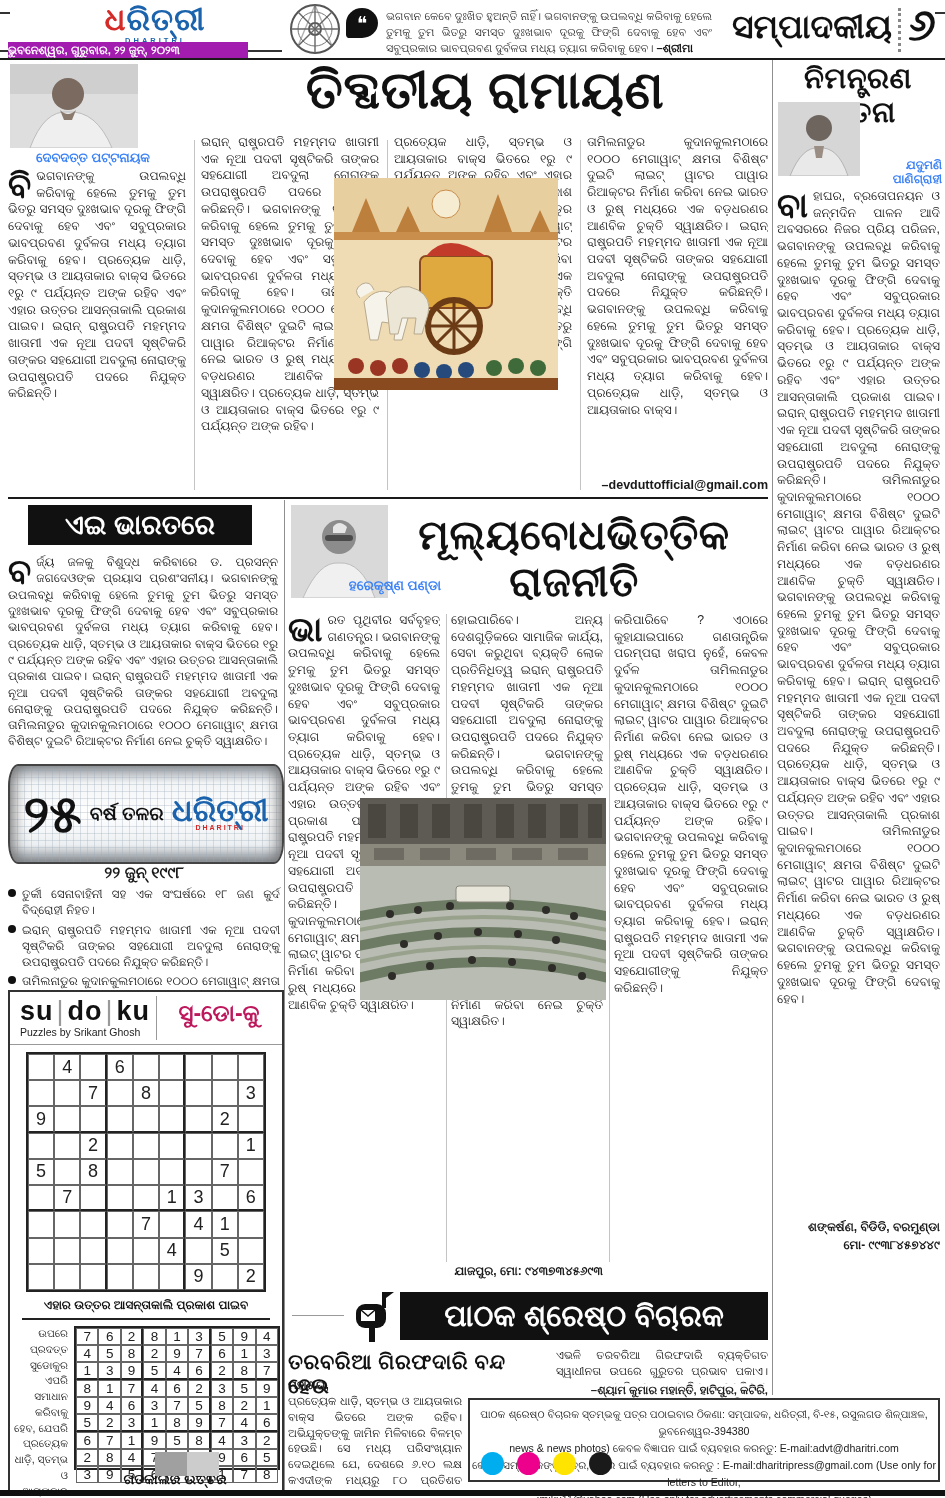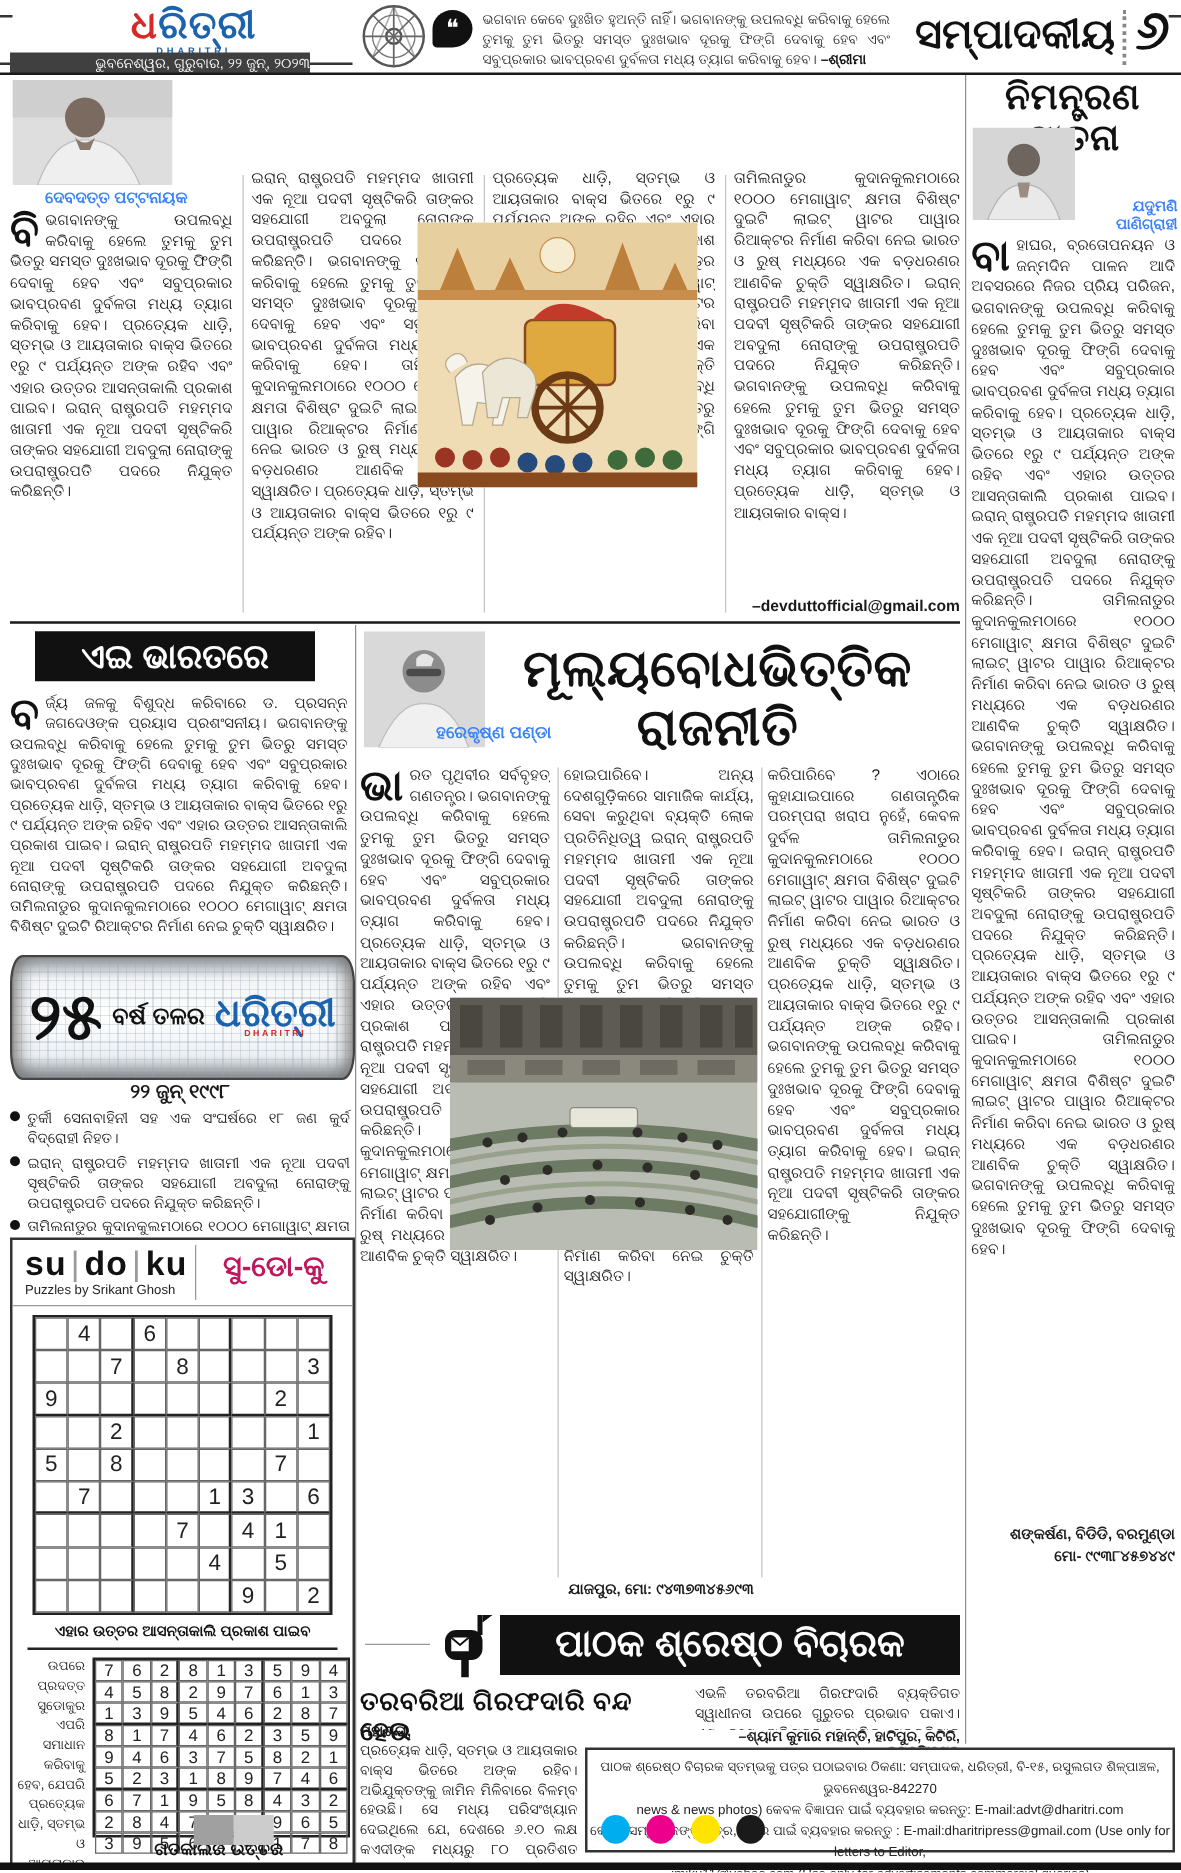--- a/index.html
+++ b/index.html
@@ -12,21 +12,21 @@
   .rule-h{position:absolute;background:#1a1a1a;}
   .rule-v{position:absolute;background:#8f8f8f;width:1px;}
   .colrule{position:absolute;background:#c4c4c4;width:1px;}
   .headline{font-weight:bold;color:#111;letter-spacing:.5px;}
   .blackbox{background:#111;color:#fff;font-weight:bold;display:flex;align-items:center;justify-content:center;}
   .caption-name{font-weight:bold;color:#3b82f6;}
   
   .logo{font-weight:bold;font-size:31px;letter-spacing:1px;text-align:center;}
   .logo .r{color:#d42a28;} .logo .b{color:#1b63ac;}
   .logo-sub{color:#1b63ac;font-size:7.5px;letter-spacing:3px;text-align:center;font-weight:bold;}
-  .datebar{background:#404040;color:#fff;font-size:11.5px;font-weight:normal;display:flex;align-items:center;justify-content:flex-end;}
+  .datebar{background:#a21caf;color:#fff;font-size:11.5px;font-weight:bold;display:flex;align-items:center;justify-content:flex-start;}
   .q-icon{background:#111;border-radius:50% 50% 50% 12%;color:#fff;display:flex;align-items:center;justify-content:center;font-size:19px;}
   .quote-text{font-size:11.2px;line-height:1.45;text-align:justify;color:#333;}
   .quote-text .attr{font-weight:bold;color:#111;}
   .edit-title{font-size:33px;font-weight:bold;text-align:right;color:#111;}
   .pagenum{font-size:44px;font-weight:bold;text-align:center;color:#111;}
   .dotline{border-left:3px dotted #888;}
   
   .su-box{border:2px solid #333;background:#fff;}
   .su-head-en{font-size:27px;font-weight:bold;letter-spacing:1px;color:#111;}
   .su-head-en .bar{color:#999;font-weight:normal;padding:0 3px;}
@@ -99,20 +99,21 @@
   <div class="abs quote-text" style="left:386px;top:8px;width:326px;height:48px;">
     <span>ଭଗବାନ କେବେ ଦୁଃଖିତ ହୁଅନ୍ତି ନାହିଁ। ଭଗବାନଙ୍କୁ ଉପଲବ୍ଧି କରିବାକୁ ହେଲେ ତୁମକୁ ତୁମ ଭିତରୁ ସମସ୍ତ ଦୁଃଖଭାବ ଦୂରକୁ ଫିଙ୍ଗି ଦେବାକୁ ହେବ ଏବଂ ସବୁପ୍ରକାର ଭାବପ୍ରବଣ ଦୁର୍ବଳତା ମଧ୍ୟ ତ୍ୟାଗ କରିବାକୁ ହେବ। </span><span class="attr">–ଶ୍ରୀମା</span>
   </div>
 
   <div class="abs edit-title" style="left:700px;top:8px;width:192px;">ସମ୍ପାଦକୀୟ</div>
   <div class="abs dotline" style="left:898px;top:8px;height:44px;"></div>
   <div class="abs pagenum" style="left:901px;top:0px;width:42px;">୬</div>
 
   <div class="rule-h" style="left:0;top:58px;width:945px;height:2px;"></div>
 
+  <div class="abs headline" style="left:225px;top:60px;width:520px;font-size:52px;text-align:center;">ତିବ୍ଦତୀୟ ରାମାୟଣ</div>
 
   <svg class="abs" style="left:10px;top:64px;" width="128" height="84" viewBox="0 0 128 84">
     <rect width="128" height="84" fill="#dedede"></rect>
     <rect width="128" height="30" fill="#cfcfcf"></rect>
     <circle cx="58" cy="30" r="16" fill="#7b6a5f"></circle>
     <path d="M20 84 Q34 46 58 48 Q86 46 102 84 Z" fill="#efefef" stroke="#bdbdbd"></path>
     <path d="M50 46 q8 8 16 0 l-4 10 h-8 Z" fill="#8a7a6e"></path>
   </svg>
   <div class="abs caption-name" style="left:8px;top:150px;width:170px;font-size:13px;text-align:center;">ଦେବଦତ୍ତ ପଟ୍ଟନାୟକ</div>
 
@@ -495,21 +496,21 @@
   <div class="abs blackbox" style="left:400px;top:1292px;width:368px;height:48px;font-size:30px;">ପାଠକ ଶ୍ରେଷ୍ଠ ବିଚାରକ</div>
 
   <div class="abs headline" style="left:288px;top:1350px;width:256px;font-size:21px;">ତରବରିଆ ଗିରଫଦାରି ବନ୍ଦ ହେଉ</div>
   <div class="abs" style="left:288px;top:1378px;font-weight:bold;font-size:12px;">ମହାଶୟ,</div>
   <div class="abs body-text small-text" style="left:288px;top:1394px;width:174px;height:94px;">ପ୍ରତ୍ୟେକ ଧାଡ଼ି, ସ୍ତମ୍ଭ ଓ ଆୟତାକାର ବାକ୍ସ ଭିତରେ ଅଙ୍କ ରହିବ। ଅଭିଯୁକ୍ତଙ୍କୁ ଜାମିନ ମିଳିବାରେ ବିଳମ୍ବ ହେଉଛି। ସେ ମଧ୍ୟ ପରିସଂଖ୍ୟାନ ଦେଇଥିଲେ ଯେ, ଦେଶରେ ୬.୧୦ ଲକ୍ଷ କଏଦୀଙ୍କ ମଧ୍ୟରୁ ୮୦ ପ୍ରତିଶତ ବିଚାରାଧୀନ କଏଦୀ।</div>
   <div class="abs body-text small-text" style="left:556px;top:1348px;width:212px;height:36px;">ଏଭଳି ତରବରିଆ ଗିରଫଦାରି ବ୍ୟକ୍ତିଗତ ସ୍ୱାଧୀନତା ଉପରେ ଗୁରୁତର ପ୍ରଭାବ ପକାଏ। ଏଣୁ ଜଣେ ଅଭିଯୁକ୍ତ ନ୍ୟାୟିକ ପ୍ରକ୍ରିୟାକୁ ସାମ୍ନା କରିବା ଉଚିତ।</div>
   <div class="abs" style="left:540px;top:1384px;width:228px;font-weight:bold;font-size:11.3px;text-align:right;">–ଶ୍ୟାମ କୁମାର ମହାନ୍ତି, ହାଟିପୁର, କଟିରି, ଜଗତସିଂହପୁର</div>
 
 
   <div class="abs contact-box" style="left:468px;top:1398px;width:472px;height:84px;padding-top:6px;box-sizing:border-box;">
-    <div>ପାଠକ ଶ୍ରେଷ୍ଠ ବିଚାରକ ସ୍ତମ୍ଭକୁ ପତ୍ର ପଠାଇବାର ଠିକଣା: ସମ୍ପାଦକ, ଧରିତ୍ରୀ, ବି-୧୫, ରସୁଲଗଡ ଶିଳ୍ପାଞ୍ଚଳ, ଭୁବନେଶ୍ୱର-842270</div>
+    <div>ପାଠକ ଶ୍ରେଷ୍ଠ ବିଚାରକ ସ୍ତମ୍ଭକୁ ପତ୍ର ପଠାଇବାର ଠିକଣା: ସମ୍ପାଦକ, ଧରିତ୍ରୀ, ବି-୧୫, ରସୁଲଗଡ ଶିଳ୍ପାଞ୍ଚଳ, ଭୁବନେଶ୍ୱର-394380</div>
     <div>news &amp; news photos) କେବଳ ବିଜ୍ଞାପନ ପାଇଁ ବ୍ୟବହାର କରନ୍ତୁ: E-mail:advt@dharitri.com</div>
     <div>କେବଳ ସମ୍ପାଦକଙ୍କୁ ପତ୍ର, ଖବର ପାଇଁ ବ୍ୟବହାର କରନ୍ତୁ : E-mail:dharitripress@gmail.com (Use only for letters to Editor,</div>
     <div>:miku11@yahoo.com (Use only for advertisements,commercial queries)</div>
   </div>
 
   <div class="abs" style="left:155px;top:1452px;width:32px;height:24px;background:#a0a0a0;"></div>
   <div class="abs" style="left:187px;top:1452px;width:32px;height:24px;background:#cccccc;"></div>
   <div class="reg-dot" style="left:481px;top:1452px;background:#00aeef;"></div>
   <div class="reg-dot" style="left:517px;top:1452px;background:#ec008c;"></div>
   <div class="reg-dot" style="left:553px;top:1452px;background:#ffe400;"></div>

